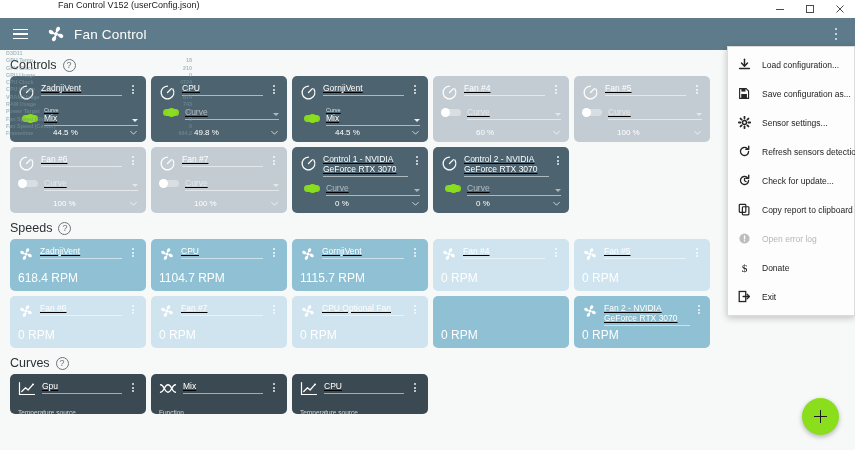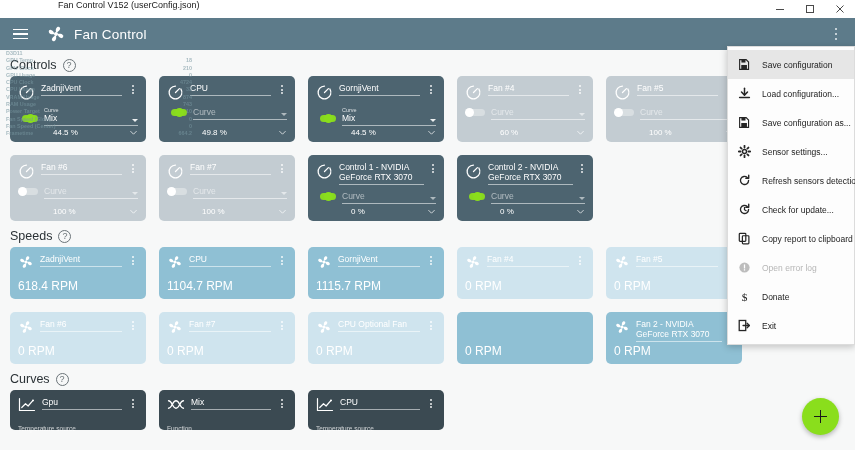--- a/index.html
+++ b/index.html
@@ -54,21 +54,21 @@
   }
 
   .sec-head { display: flex; align-items: center; gap: 6px; padding: 8px 0 4px 10px; }
   .sec-head .sec-title { font-size: 12.5px; color: #2b3236; }
   .help-badge {
     width: 13px; height: 13px; border-radius: 50%;
     border: 1.1px solid #6b7478; color: #6b7478;
     font-size: 9px; line-height: 11px; text-align: center;
   }
 
-  .grid { display: flex; flex-wrap: wrap; gap: 13px; padding: 0 10px; }
+  .grid { display: flex; flex-wrap: wrap; gap: 5px; padding: 0 10px; text-decoration: underline; }
 
   
   .ctrl-card {
     width: 136px; height: 66px; border-radius: 5px;
     background: #4d6470; color: #fff;
     position: relative; padding: 7px 8px 0 8px;
   }
   .ctrl-card.dim { background: #c3ccd2; color: #ffffff; }
 
   .cc-top { display: flex; align-items: flex-start; gap: 6px; }
@@ -793,28 +793,20 @@
      <div class="curve-sub">Temperature source</div>
         </div>
       </div>
 
     <div class="fab">
       <span class="plus"></span>
     </div>
   </div>
 
   <div class="menu" id="app-menu">
-      <div class="menu-item first">
-        <svg class="mi-ico" viewBox="0 0 16 16">
-          <path d="M2 2h8l3 3v9H2z" fill="none" stroke="currentColor" stroke-width="1.4"></path>
-          <rect x="4.2" y="2" width="5" height="3.6" fill="currentColor"></rect>
-          <rect x="4" y="8.6" width="7" height="5.4" fill="currentColor"></rect>
-        </svg>
-     <span class="mi-lbl">Save configuration</span>
-      </div>
       <div class="menu-item">
         <svg class="mi-ico" viewBox="0 0 16 16">
           <path d="M8 1.5v8" stroke="currentColor" stroke-width="1.8" stroke-linecap="round"></path>
           <path d="M4.3 6.2L8 10l3.7-3.8" fill="none" stroke="currentColor" stroke-width="1.8" stroke-linecap="round" stroke-linejoin="round"></path>
           <path d="M2 12.8h12" stroke="currentColor" stroke-width="1.8" stroke-linecap="round"></path>
         </svg>
      <span class="mi-lbl">Load configuration...</span>
       </div>
       <div class="menu-item">
         <svg class="mi-ico" viewBox="0 0 16 16">

